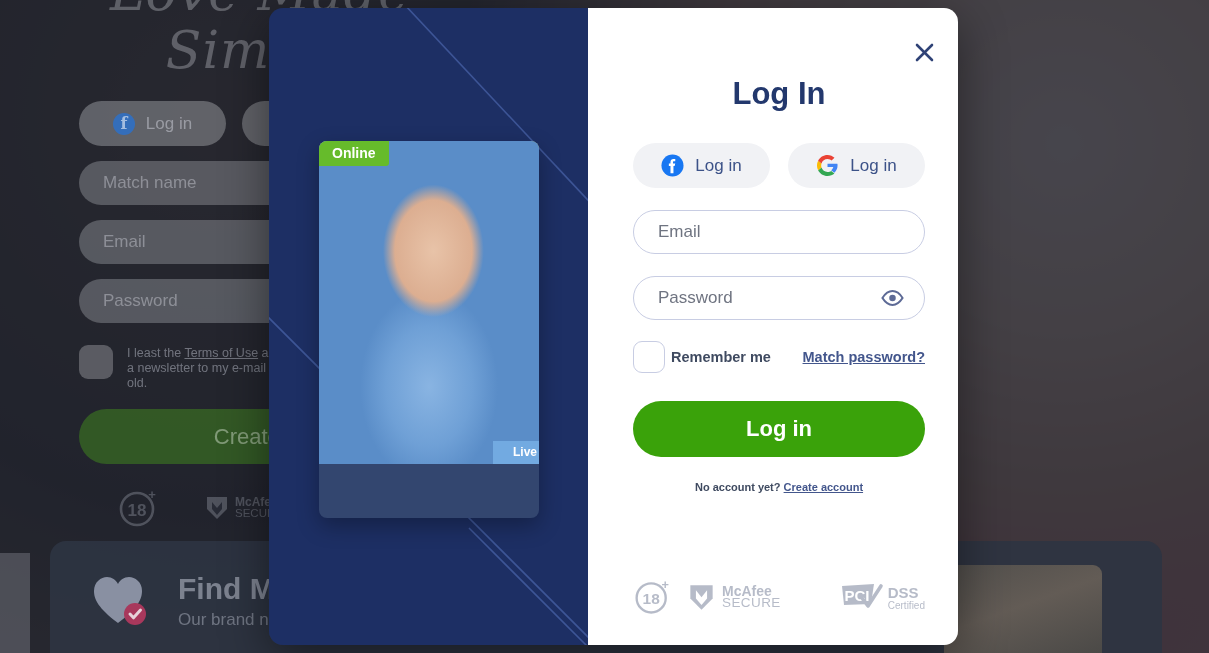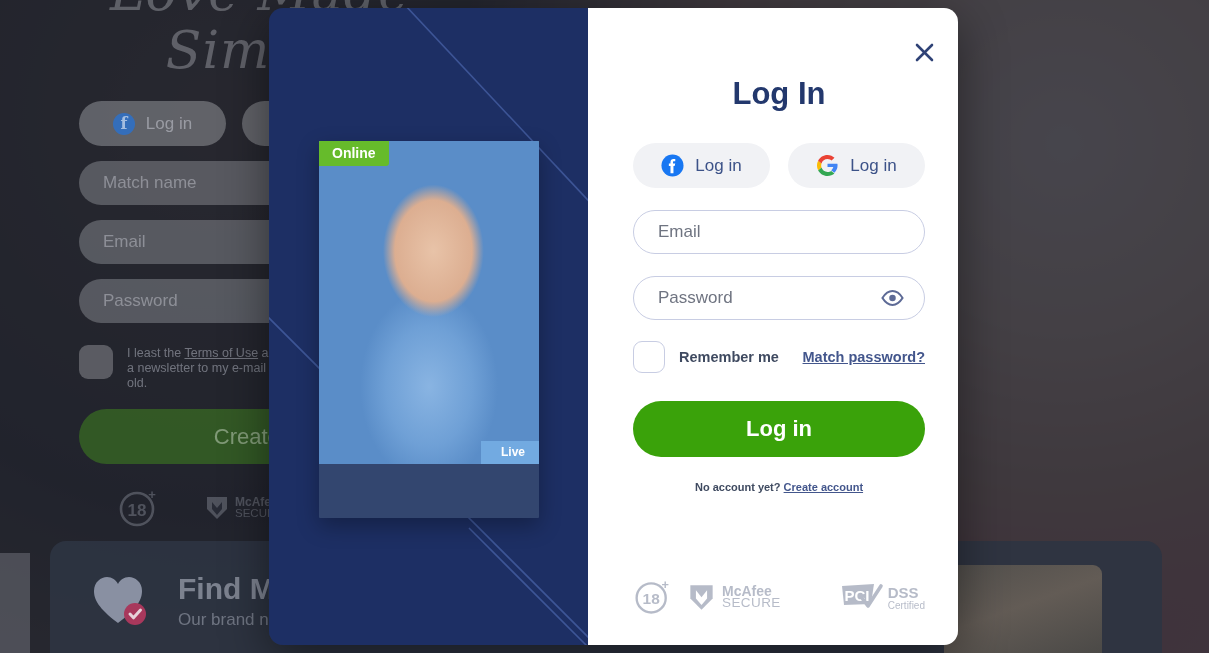--- a/index.html
+++ b/index.html
@@ -112,21 +112,21 @@
     position: relative;
     width: 319px; flex: none;
     background: #1d2f64;
     overflow: hidden;
   }
   .promo svg.deco { position: absolute; inset: 0; width: 100%; height: 100%; }
 
   .profile-card {
     position: absolute; left: 50px; top: 133px;
     width: 220px; height: 377px;
-    border-radius: 1px;
+    border-radius: 8px;
     overflow: hidden;
     background: #33466f;
     box-shadow: 0 8px 22px rgba(0,0,0,0.30);
   }
   .pc-photo {
     position: absolute; left: 0; top: 0; width: 220px; height: 323px;
     background:
       radial-gradient(ellipse 70px 92px at 52% 34%, #e8c3a8 0%, #dcae91 55%, transparent 72%),
       radial-gradient(ellipse 86px 120px at 50% 76%, #89b4e2 0%, #6fa0d6 50%, #5a8dc8 80%),
       radial-gradient(ellipse 60px 150px at 22% 48%, #5a3f2c 0%, #74503a 45%, transparent 74%),
@@ -137,21 +137,21 @@
     position: absolute; left: 0; top: 0;
     background: #66bb2b; color: #fff;
     font-size: 14px; font-weight: bold;
     padding: 4px 13px 5px; border-radius: 0 0 3px 0;
     z-index: 3;
   }
   .badge-live {
     position: absolute; right: 0; bottom: 54px;
     background: rgba(120,178,232,0.78); color: #fff;
     font-size: 12px; font-weight: bold;
-    padding: 4px 14px 5px 20px;
+    padding: 4px 2px 5px 20px;
     z-index: 3;
   }
   .pc-bar {
     position: absolute; left: 0; bottom: 0; width: 100%; height: 54px;
     background: #2e4274;
     display: flex; align-items: center; justify-content: space-between;
     padding: 0 14px 0 26px;
   }
   .pc-name { color: #fff; font-size: 19px; font-weight: bold; }
   .pc-fav {
@@ -195,21 +195,21 @@
   .field input {
     flex: 1; border: none; outline: none; background: transparent;
     font-size: 17px; color: #2b3a5c;
     font-family: "Liberation Sans", sans-serif;
   }
   .field input::placeholder { color: #6f7481; }
   .eye-btn { background: none; border: none; cursor: pointer;
     display: flex; align-items: center; padding: 0 2px; }
 
   .opts-row {
-    display: flex; align-items: center; margin-top: 21px; gap: 14px;
+    display: flex; align-items: center; margin-top: 21px; gap: 6px;
   }
   .checkbox {
     width: 32px; height: 32px; border-radius: 9px;
     border: 1.5px solid #c8cde3; background: #fff; flex: none; cursor: pointer;
   }
   .remember-lbl { font-size: 14.5px; color: #3f4a60; font-weight: bold; }
   .forgot-lnk {
     margin-left: auto; font-size: 14.5px; color: #43568c;
     font-weight: bold; text-decoration: underline; cursor: pointer;
   }

